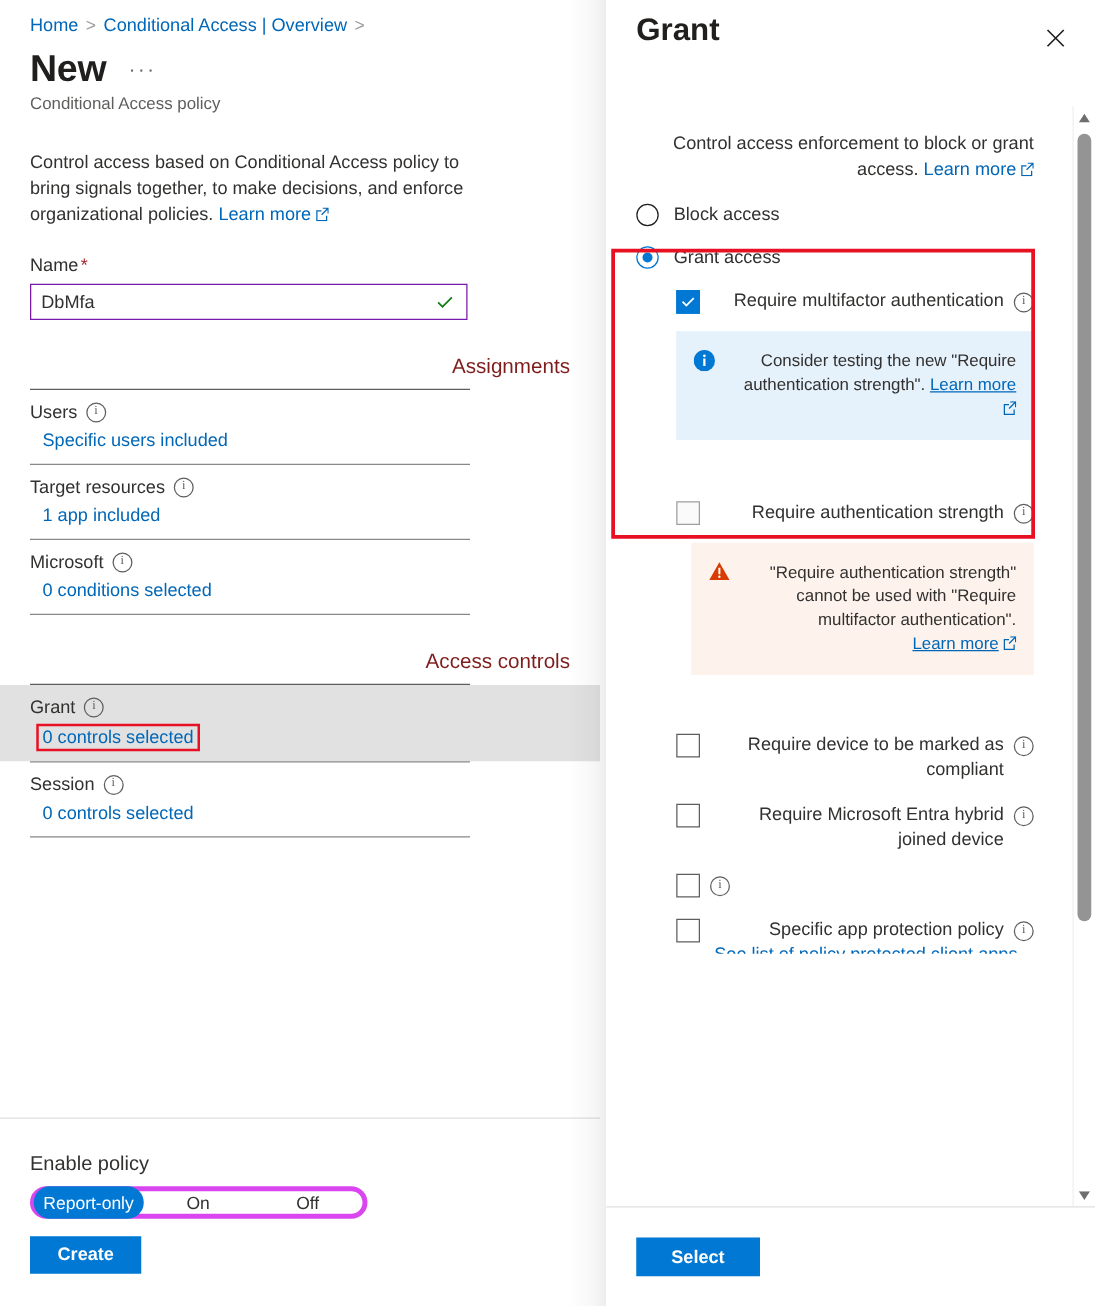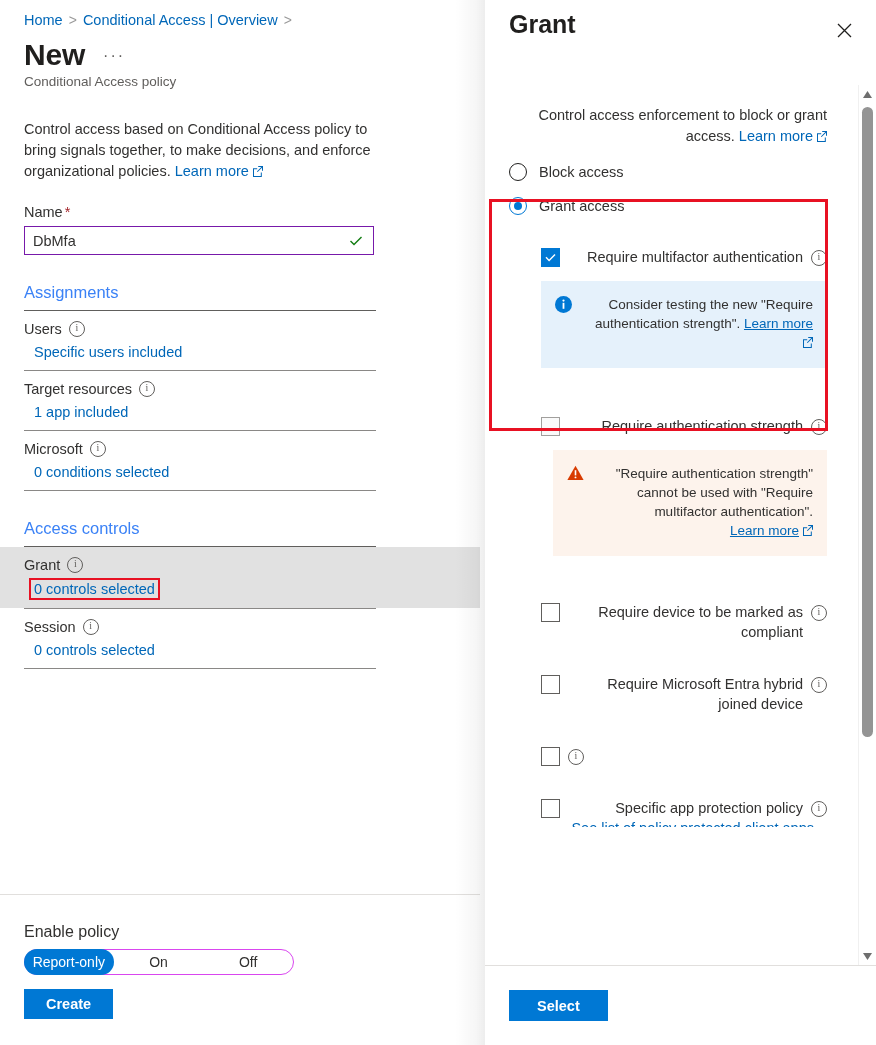--- a/index.html
+++ b/index.html
@@ -128,21 +128,22 @@
     margin-right: 6px;
     color: #107c10;
     display: flex;
     align-items: center;
     justify-content: center;
   }
 
   .section-head {
     padding: 28px 24px 0 24px;
     font-size: 16.5px;
-    color: #3b82f6;
+    color: #7f1d1d;
+    text-align: right;
   }
   .hr {
     margin: 8px 24px 0 24px;
     width: 352px;
     border-top: 1px solid #605e5c;
     height: 0;
   }
   .hr-light {
     margin: 0 24px;
     width: 352px;
@@ -208,21 +209,21 @@
   }
   .enable-label {
     padding: 28px 0 0 24px;
     font-size: 16px;
     color: #323130;
   }
   .toggle-group {
     margin: 8px 0 0 24px;
     width: 270px;
     height: 26px;
-    border: 1px solid #d946ef;
+    border: 4px solid #d946ef;
     border-radius: 14px;
     display: flex;
     align-items: center;
     box-sizing: border-box;
     background: #fff;
     position: relative;
   }
   .toggle-opt {
     flex: 1;
     text-align: center;
@@ -335,21 +336,21 @@
     left: 4px; top: 4px;
     width: 8px; height: 8px;
     border-radius: 50%;
     background: #0078d4;
   }
   .radio-label { font-size: 14.5px; color: #323130; }
 
   .cb-row {
     display: flex;
     align-items: flex-start;
-    margin-top: 32px;
+    margin-top: 16px;
     width: 318px;
   }
   .cb-row.indent { margin-left: 32px; width: 286px; }
   .cb {
     width: 19px; height: 19px;
     border: 1px solid #605e5c;
     box-sizing: border-box;
     flex: none;
     margin-top: 1px;
     background: #fff;

